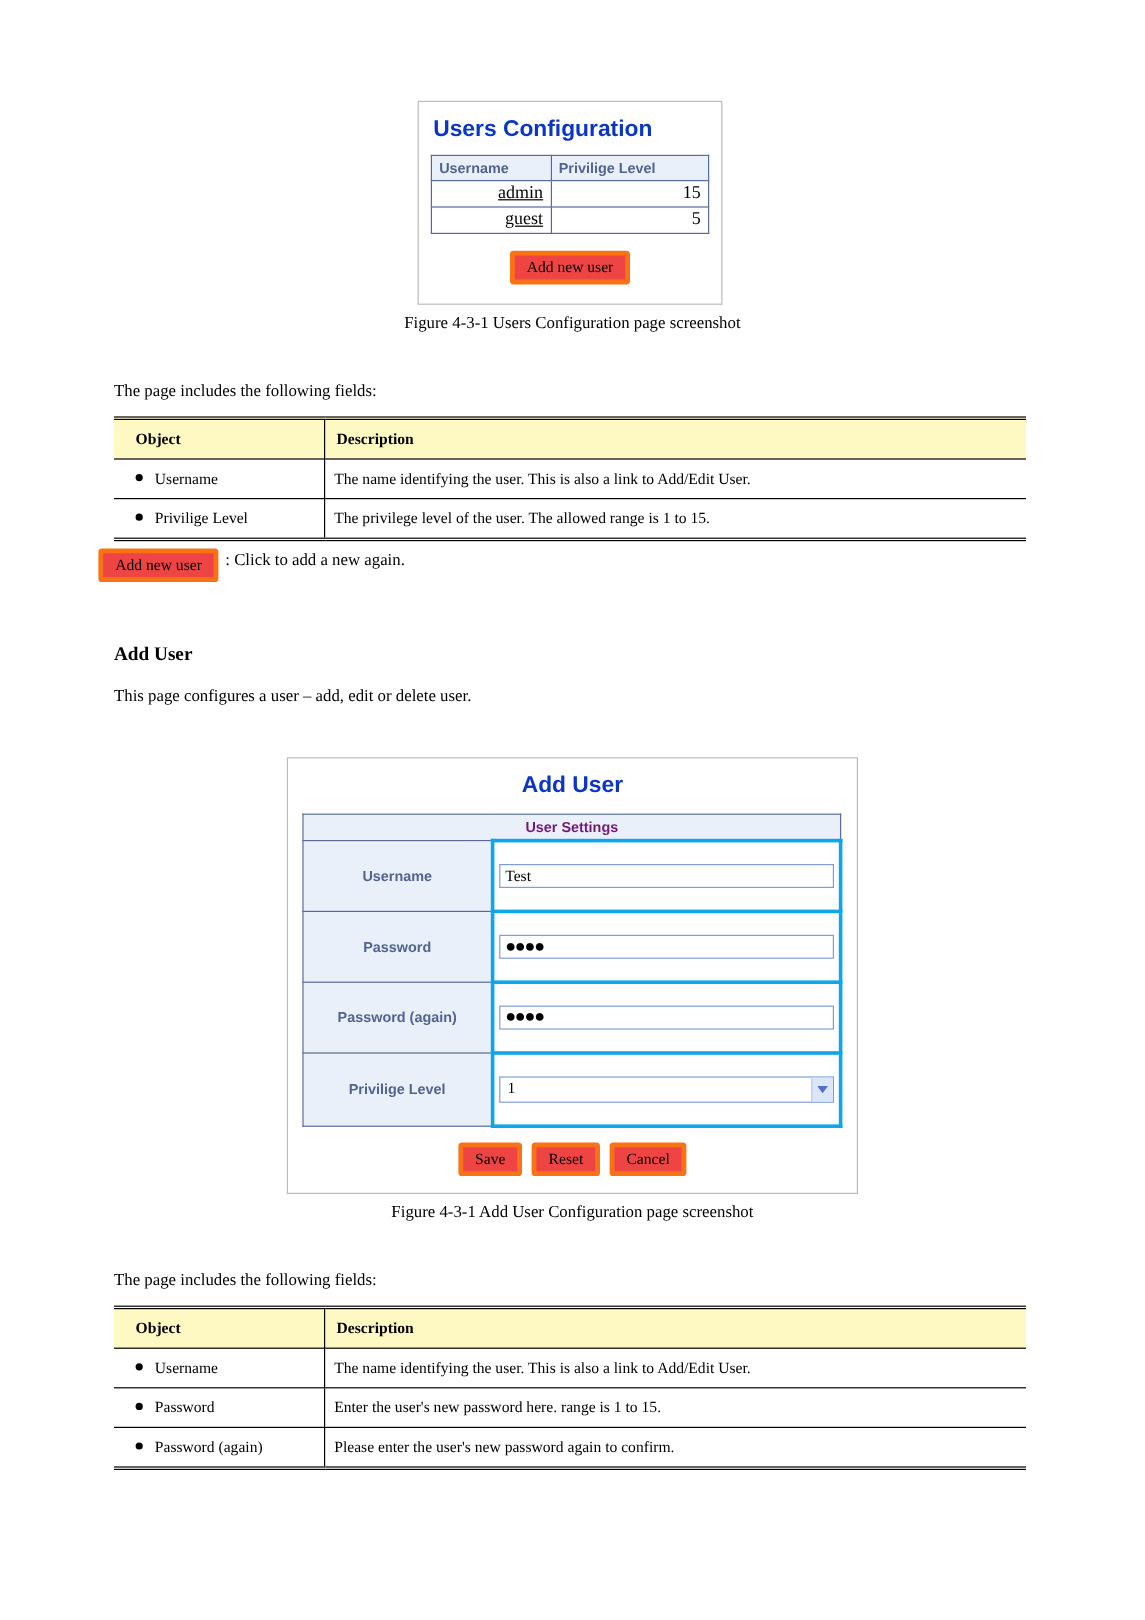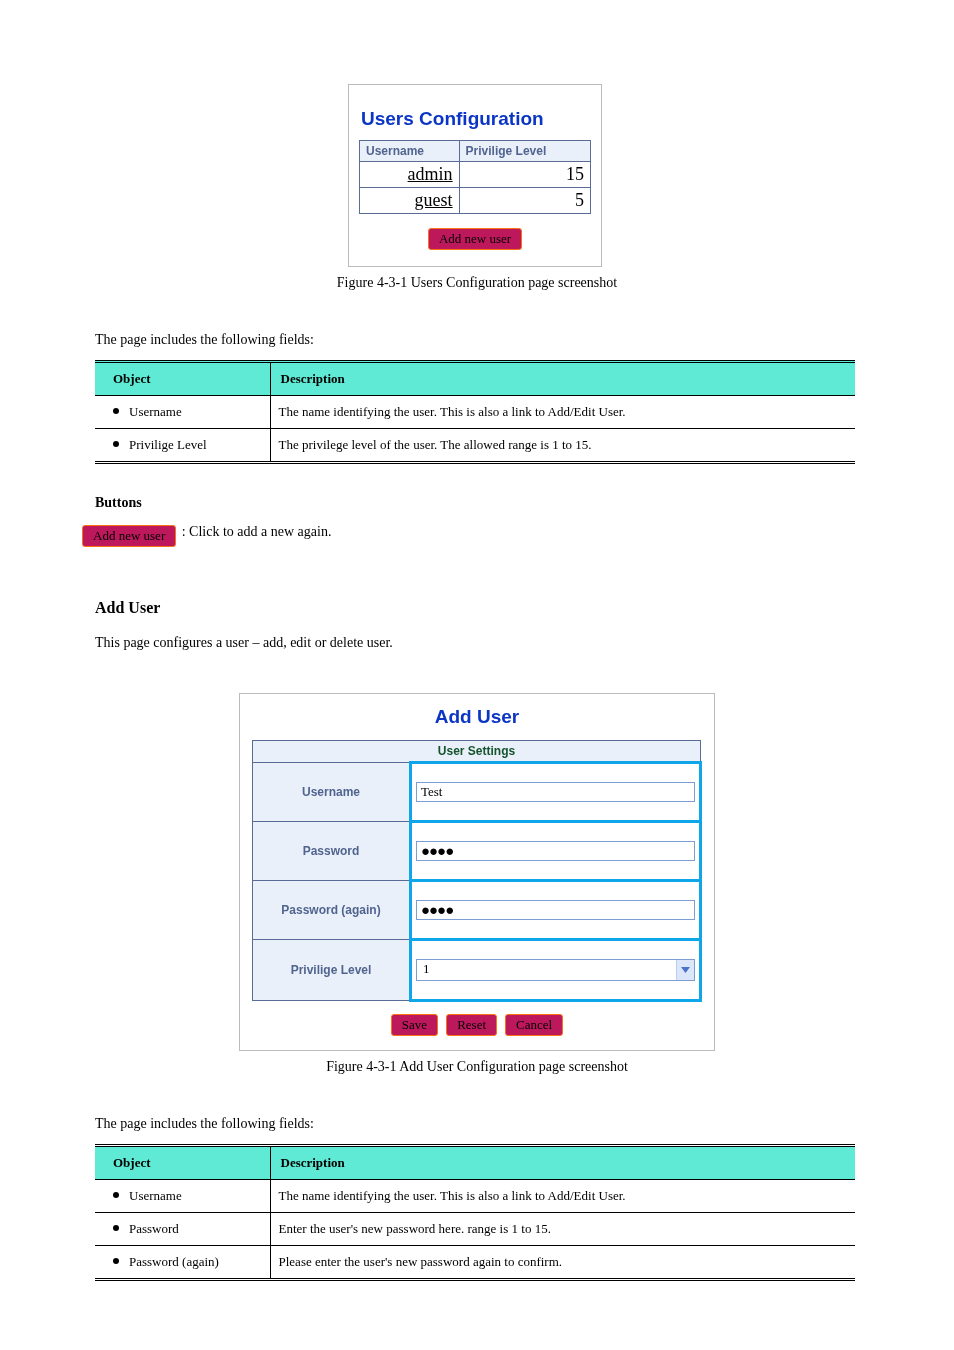--- a/index.html
+++ b/index.html
@@ -26,21 +26,20 @@
     margin-top: 84px;
     margin-left: 348px;
     padding: 10px 10px 16px 10px;
   }
   .shot1-title {
     font-family: Verdana, Arial, sans-serif;
     font-weight: bold;
     font-size: 19px;
     color: #0b36c5;
     padding: 2px 0 10px 2px;
-    margin-top: 11px;
   }
   .users-tbl {
     width: 100%;
     border-collapse: collapse;
     border: 1px solid #5a6b96;
     font-family: Verdana, Arial, sans-serif;
     font-size: 12px;
   }
   .users-tbl th {
     background: #eaf0f9;
@@ -48,37 +47,37 @@
     font-weight: bold;
     border: 1px solid #5a6b96;
     padding: 3px 6px;
     text-align: left;
     font-size: 12px;
   }
   .users-tbl td {
     border: 1px solid #5a6b96;
     padding: 2px 6px;
     font-family: "Times New Roman", serif;
-    font-size: 18px;
+    font-size: 15px;
   }
   .users-tbl td.uname { text-align: right; }
   .users-tbl td.lvl { text-align: right; }
   .users-tbl a {
     color: #000;
     text-decoration: underline;
   }
   .centered-btn-row {
     text-align: center;
     padding-top: 14px;
   }
   .win-btn {
     font-family: "Times New Roman", serif;
     font-size: 13px;
-    background: #be185d;
-    border: 1px solid #f97316;
+    background: #ef4444;
+    border: 4px solid #f97316;
     border-radius: 3px;
     padding: 2px 10px;
     cursor: pointer;
   }
 
   
   .fig-caption {
     text-align: center;
     font-family: "Times New Roman", serif;
     font-size: 14px;
@@ -93,21 +92,21 @@
 
   
   .obj-tbl {
     margin: 0 95px;
     width: 760px;
     border-collapse: collapse;
     font-family: "Times New Roman", serif;
     font-size: 13px;
   }
   .obj-tbl .hdr td {
-    background: #5eead4;
+    background: #fef9c3;
     font-weight: bold;
     padding: 6px 10px;
     border-top: 3px double #000;
     border-bottom: 1px solid #000;
   }
   .obj-tbl col.c1 { width: 175px; }
   .obj-tbl td.c1 {
     border-right: 1px solid #000;
     padding: 8px 4px 8px 18px;
     vertical-align: top;
@@ -154,21 +153,21 @@
   }
   .form-tbl {
     width: 100%;
     border-collapse: collapse;
     border: 1px solid #5a6b96;
     font-family: Verdana, Arial, sans-serif;
     font-size: 12px;
   }
   .form-tbl .section-hdr td {
     background: #eaf0f9;
-    color: #14532d;
+    color: #701a75;
     font-weight: bold;
     text-align: center;
     padding: 3px;
     border: 1px solid #5a6b96;
   }
   .form-tbl td.lbl {
     background: #eaf0f9;
     color: #51648f;
     font-weight: bold;
     text-align: center;
@@ -271,21 +270,20 @@
       <td class="c1"><span class="bullet"></span><span>Username</span></td>
       <td class="c2">The name identifying the user. This is also a link to Add/Edit User.</td>
     </tr>
     <tr class="row">
       <td class="c1"><span class="bullet"></span><span>Privilige Level</span></td>
       <td class="c2">The privilege level of the user. The allowed range is 1 to 15.</td>
     </tr>
   </tbody>
     </table>
 
-  <div class="body-text" style="font-weight:bold; margin-top:30px;">Buttons</div>
 
   <div class="body-text" style="margin-top:6px; margin-left:80px;">
     <span class="inline-btn"><button class="win-btn">Add new user</button></span>
     <span>  : Click to add a new again.</span>
   </div>
 
   <div class="body-text" style="font-weight:bold; font-size:16px; margin-top:50px;">Add User</div>
   <div class="body-text" style="margin-top:16px;">This page configures a user – add, edit or delete user.</div>
 
   <div class="screenshot-frame shot2">

